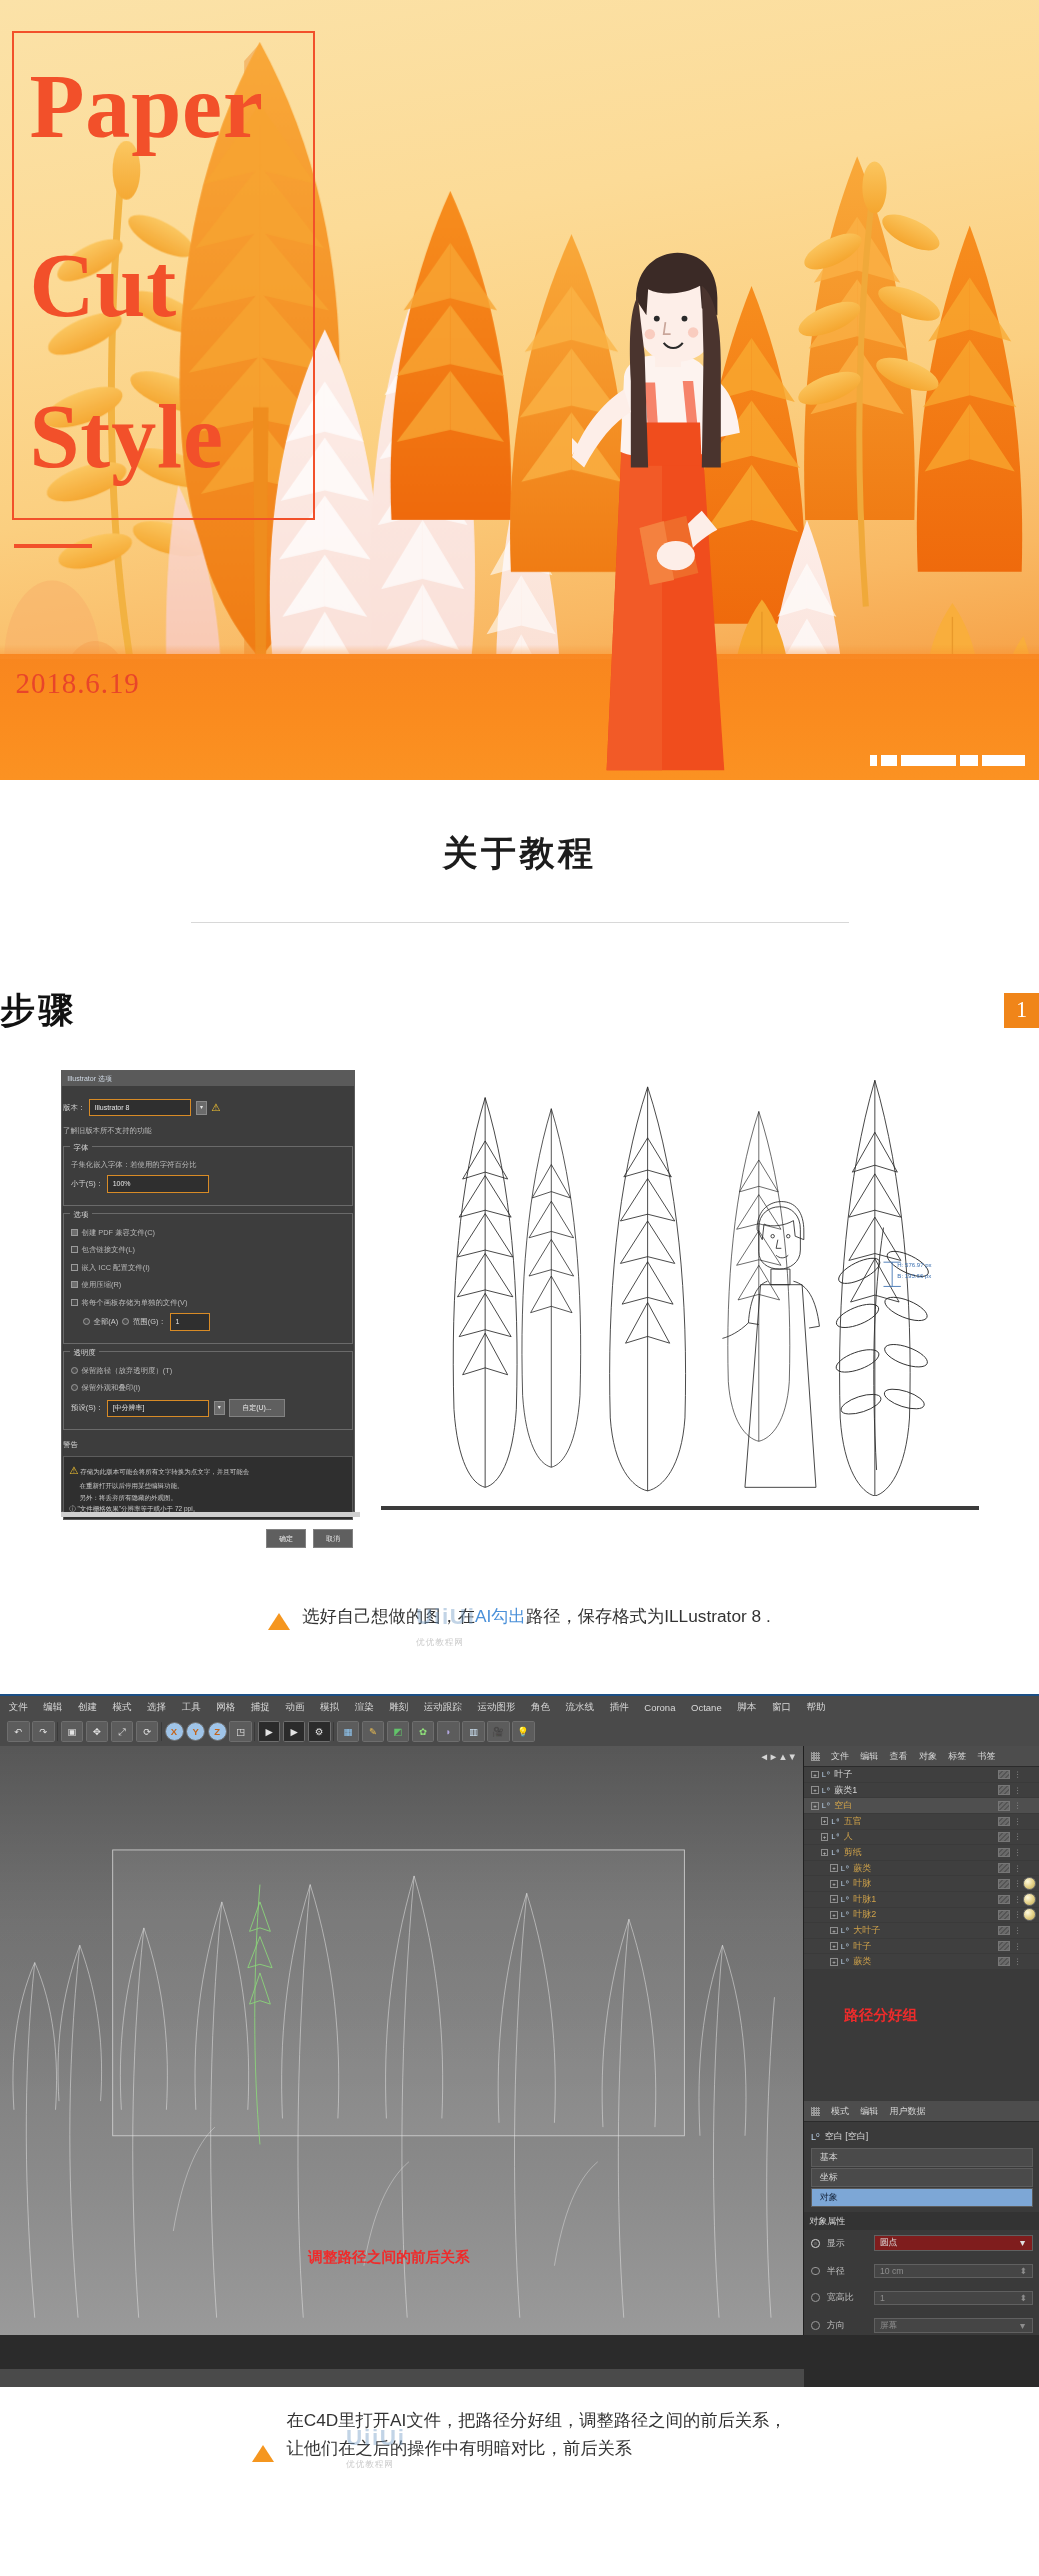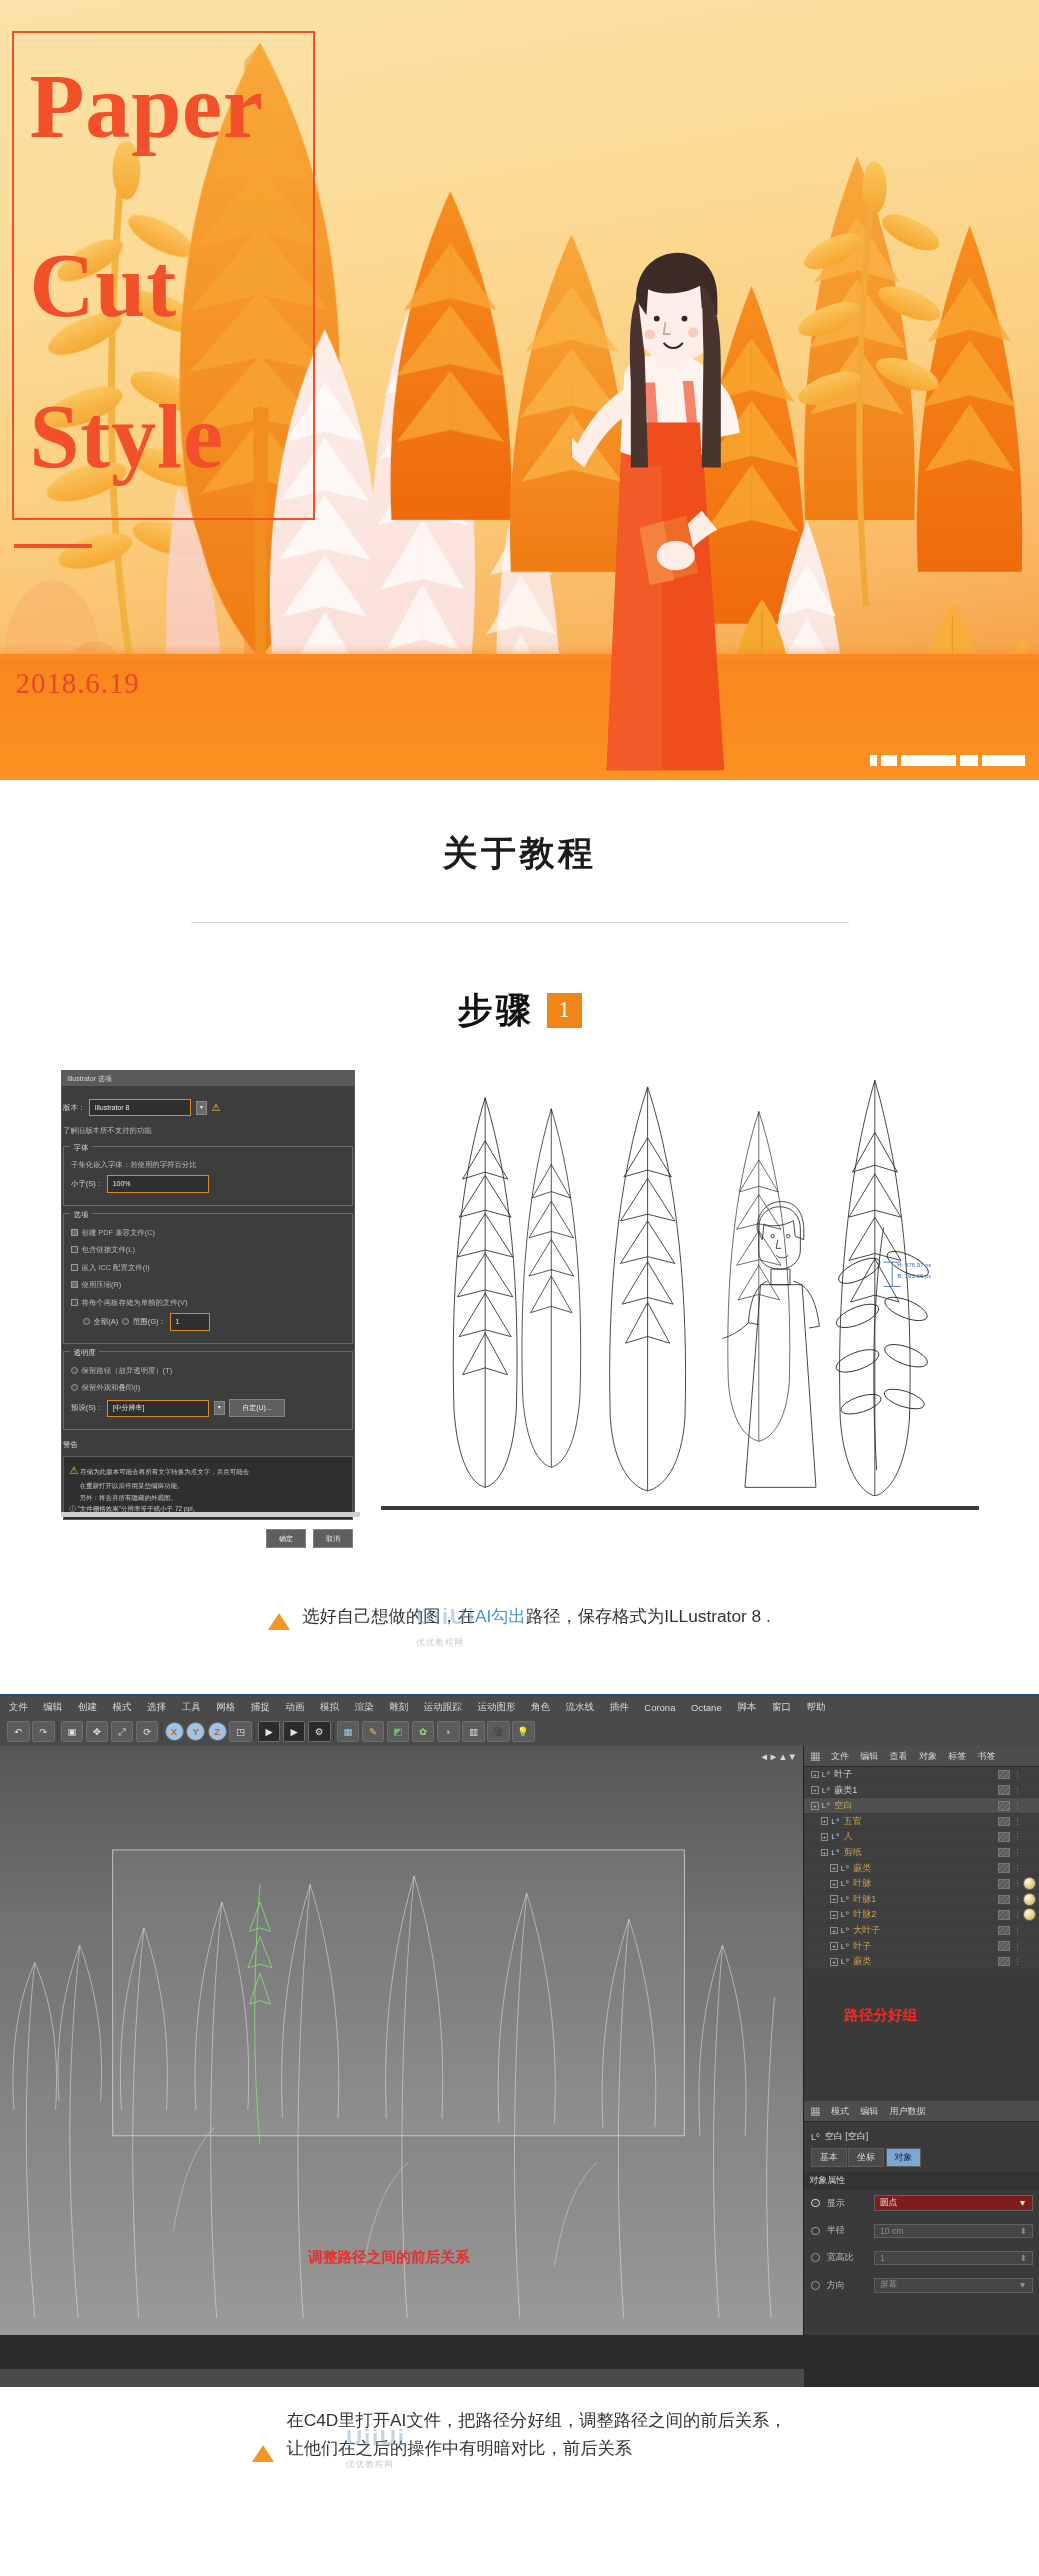--- a/index.html
+++ b/index.html
@@ -36,21 +36,21 @@
   .girl { position:absolute; left:572px; top:251px; width:199px; height:528px; z-index:30;}
 
   
   .about { padding:50px 0 0; text-align:center; }
   .about h2 { font-family:"Liberation Serif","DejaVu Serif",serif; font-size:35px; color:#1c1c1c;
     font-weight:700; letter-spacing:3.5px; }
   .about p { margin-top:29.4px; font-size:19px; line-height:1.75; color:#3a3a3a; letter-spacing:0.4px;}
   .divider { width:658px; height:0.9px; background:#d8d8d8; margin:45px auto 0; }
 
   
-  .step-head { text-align:center; margin-top:64px; display:flex; justify-content:center;
+  .step-head { text-align:center; margin-top:64px; display:flex; justify-content:space-between;
     align-items:center; gap:12px;}
   .step-head .txt { font-family:"Liberation Serif","DejaVu Serif",serif; font-size:35px;
     font-weight:700; color:#111; letter-spacing:3.5px;}
   .step-head .num { background:#f08519; color:#fff; width:35px; height:35px; display:flex;
     align-items:center; justify-content:center; font-size:22.5px;
     font-family:"Liberation Serif","DejaVu Serif",serif;}
 
   
   .step1 { position:relative; margin-top:29.4px; height:520px; }
   .ai-shot { position:absolute; left:61px; top:7px; width:294px; height:442px;
@@ -125,21 +125,21 @@
   .om-row .nm{flex:1;white-space:nowrap;overflow:hidden;}
   .om-row .dots{color:#8f8f8f;font-size:7.8px;margin-left:auto;letter-spacing:0.9px;}
   .om-row .tagbox{width:11.3px;height:9.5px;background:repeating-linear-gradient(135deg,#6a6a6a 0 1.7px,#555 1.7px 3.5px);
     border:0.9px solid #777;margin:0 4.3px;}
   .mat{width:13px;height:13px;border-radius:50%;
     background:radial-gradient(circle at 34% 32%,#fffbe0,#e3cf84 55%,#b3a05c);border:0.9px solid #6d6d6d;}
   .om-row.sel{background:#4f4f4f;}
   .om-row.white{color:#d8d8d8;}
   .at-body{padding:5.2px 7px;color:#c9c9c9;font-size:9px;}
   .at-title{display:flex;gap:5.2px;align-items:center;margin:2.6px 0 5.2px;color:#d8d8d8;}
-  .at-tabs{display:flex;gap:1.7px;margin-bottom:5.2px;}
+  .at-tabs{display:flex;gap:1.7px;margin-bottom:5.2px;flex-direction:column;}
   .at-tabs span{padding:1.7px 7.8px;background:#4a4a4a;border:0.9px solid #5c5c5c;font-size:9px;color:#d8d8d8;}
   .at-tabs span.on{background:#7da7d6;color:#15233a;}
   .at-sec{background:#333;padding:2.6px 5.2px;color:#d8d8d8;margin:3.5px -7px 5.2px;font-size:9px;}
   .at-row{display:flex;align-items:center;gap:7px;margin-bottom:13px;}
   .at-row .rb{width:8.7px;height:8.7px;border-radius:50%;border:1.7px solid #9a9a9a;}
   .at-row .rb.on{border-color:#d4d4d4;background:#565656;box-shadow:inset 0 0 0 1.7px #3a3a3a;}
   .at-row label{width:40px;color:#bdbdbd;}
   .at-field{flex:1;background:#7f1d1d;border:0.9px solid #606060;padding:0.9px 5.2px;color:#e0e0e0;
     display:flex;justify-content:space-between;align-items:center;font-size:8.7px;}
   .at-field.dim{color:#8d8d8d;background:#454545;}

